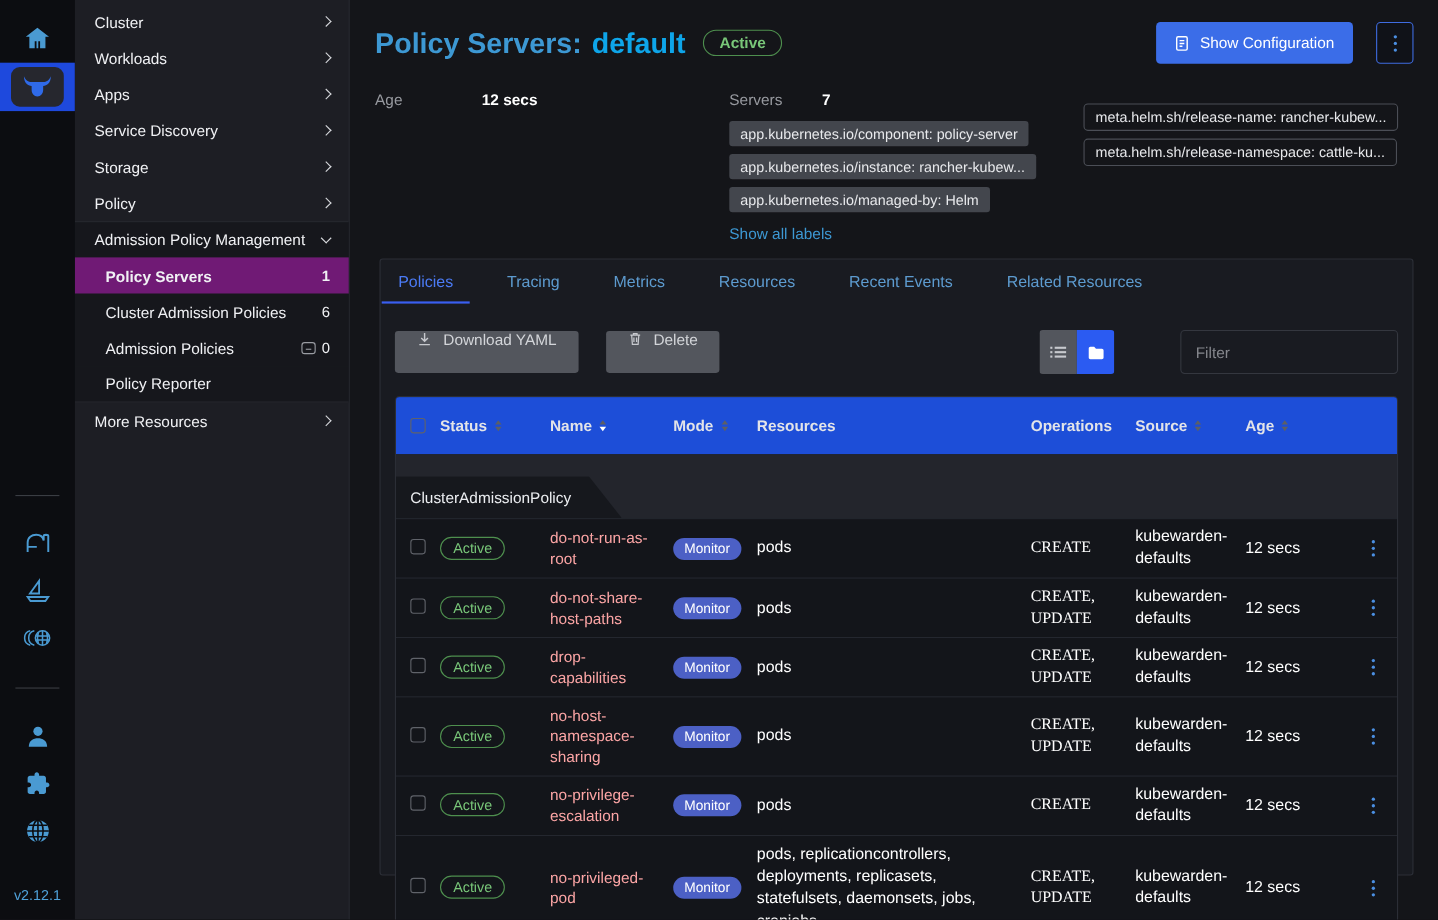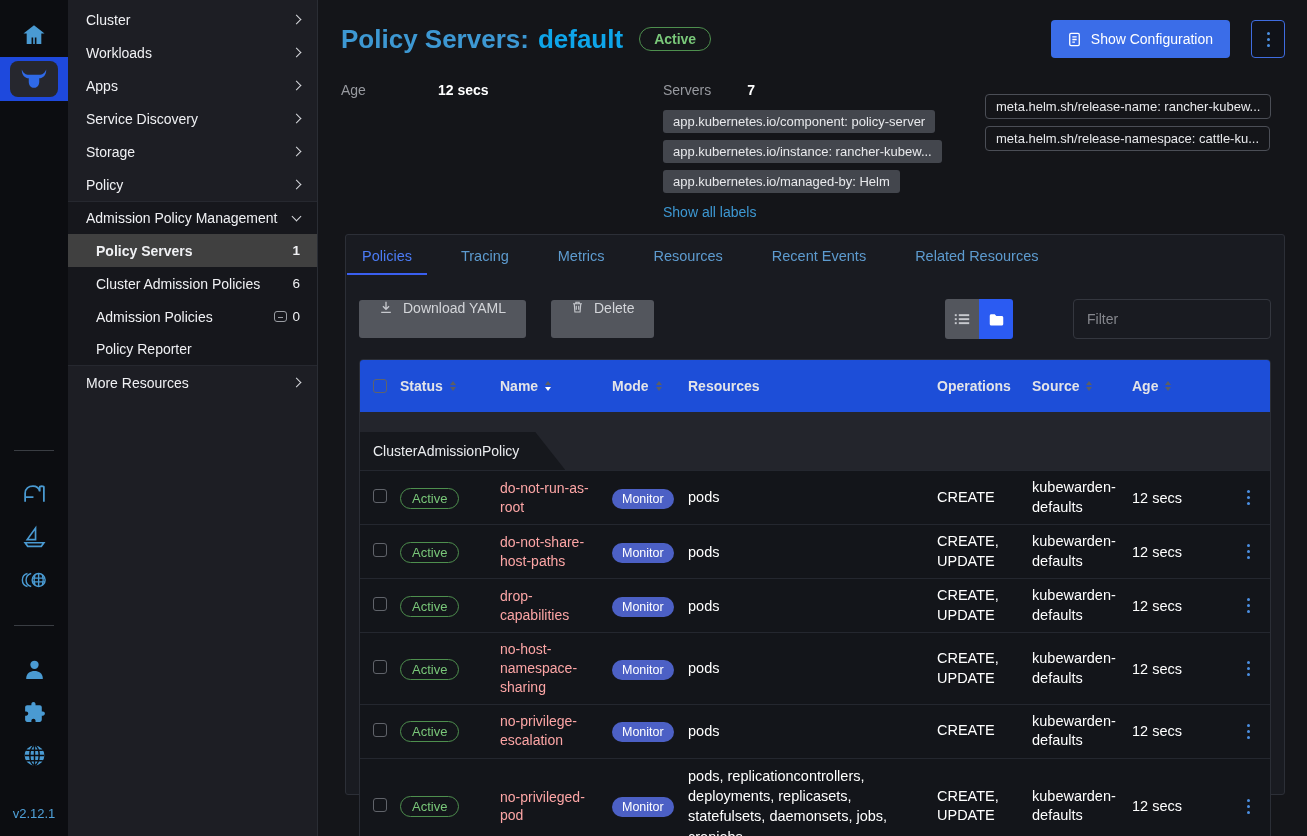--- a/index.html
+++ b/index.html
@@ -16,21 +16,21 @@
   .rail .version { position:absolute; top:806px; left:0; right:0; text-align:center; font-size:13px; color:#4fa0d8; }
 
   
   .sidebar { width:250px; flex:none; background:#1d1e24; border-right:1px solid #2a2d34; padding-top:3px; }
   .nav-item { height:33px; display:flex; align-items:center; padding:0 17px 0 18px; font-size:14px; color:#f0f1f4; cursor:pointer; }
   .nav-item .lbl { flex:1; }
   .nav-item.dark { background:#16171c; }
   .nav-item.group { border-top:1px solid #26282f; }
   .nav-item.sub { padding-left:28px; }
   .nav-item.sub-last { border-bottom:1px solid #26282f; }
-  .nav-item.selected { background:#404040; font-weight:bold; }
+  .nav-item.selected { background:#701a75; font-weight:bold; }
   .chev { width:7px; height:7px; border-right:1.6px solid #d7d9dd; border-bottom:1.6px solid #d7d9dd; display:none; }
   .chev.show { display:block; }
   .chev.right { transform:rotate(-45deg); }
   .chev.down { transform:rotate(45deg); margin-top:-3px; }
   .count { font-size:13.5px; color:#f0f1f4; display:flex; align-items:center; gap:5px; }
   .count-ico { width:13px; height:11px; border:1px solid #9a9da3; border-radius:3px; position:relative; display:none; }
   .count-ico.show { display:inline-block; }
   .count-ico::after { content:""; position:absolute; left:3px; right:3px; top:4.5px; height:1.5px; background:#9a9da3; }
 
   
@@ -91,21 +91,21 @@
 
   .group-band { height:58px; background:#23252c; display:flex; align-items:flex-end; }
   .group-tab { height:38px; background:#16181d; clip-path:polygon(0 0, calc(100% - 30px) 0, 100% 100%, 0 100%); display:flex; align-items:center; padding:0 46px 0 13px; font-size:14px; color:#eceef1; }
 
   .row { border-top:1px solid #24272f; background:#13151a; padding:7px 0; align-items:center; min-height:49px; }
   .cell { font-size:14.5px; color:#fff; }
   .badge-active { border:1px solid #4e8f4e; color:#79c779; border-radius:13px; padding:2px 11px; font-size:13px; width:fit-content; }
   .link { color:#fca5a5; font-size:14px; line-height:1.34; padding-right:16px; cursor:pointer; text-decoration:none; display:block; word-wrap:break-word; }
   .pill { background:#4c60c5; color:#fff; border-radius:13px; padding:3px 10px; font-size:12.5px; width:fit-content; }
   .res { line-height:1.4; padding-right:14px; font-size:14.5px; }
-  .ops { line-height:1.35; padding-right:12px; }
+  .ops { line-height:1.35; padding-right:12px;font-family:Liberation Serif, serif; }
   .src { line-height:1.35; padding-right:14px; }
   .kebab { display:flex; flex-direction:column; gap:3px; align-items:center; justify-self:center; cursor:pointer; padding:4px; }
 </style>
 </head>
 <body>
 
 <div class="app">
 
   <div class="rail">
     <div class="icon-btn" style="top:22px">

